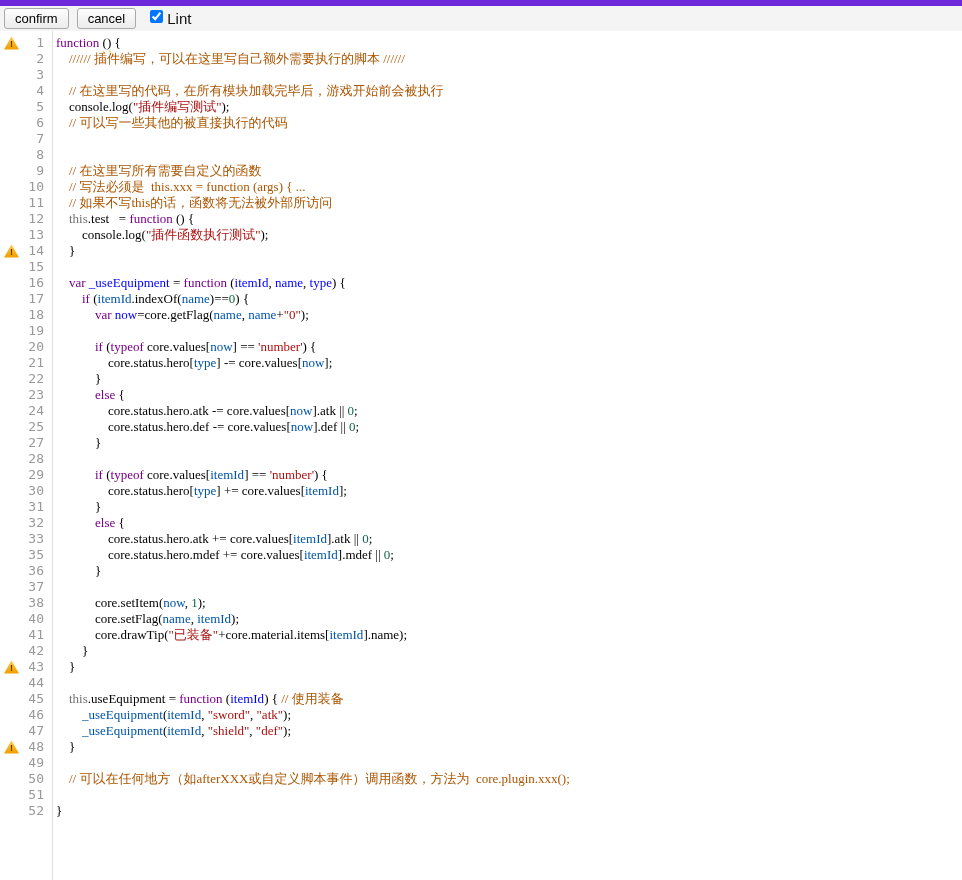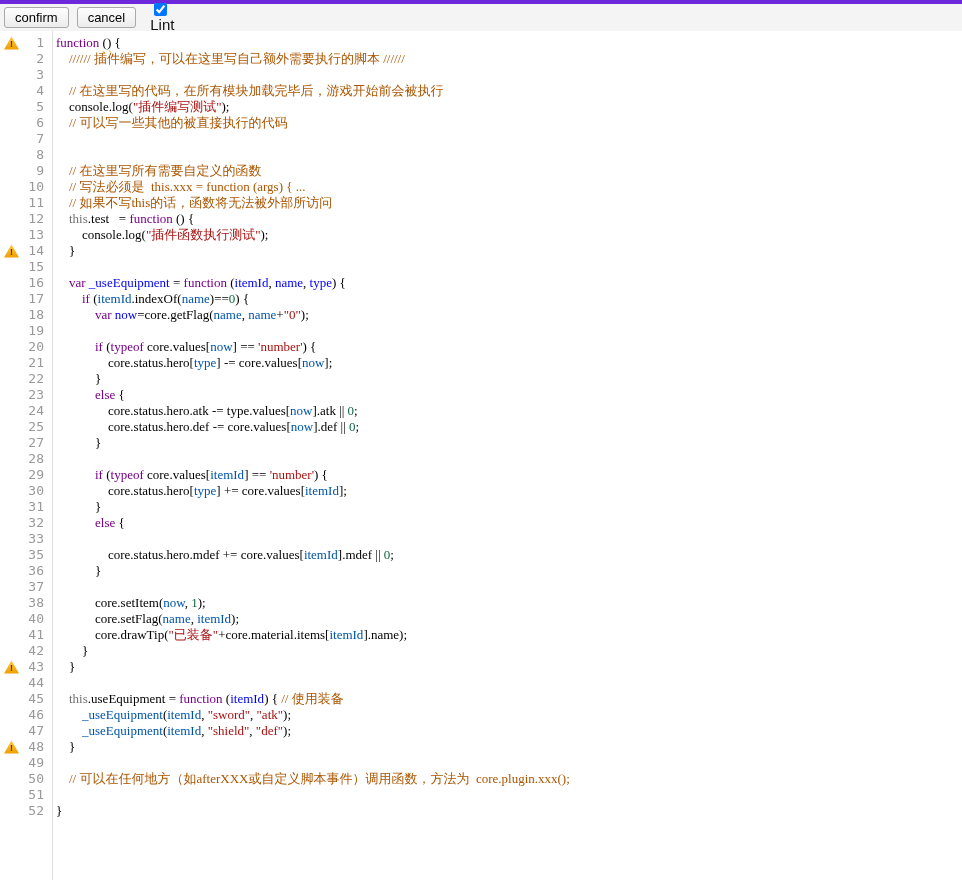--- a/index.html
+++ b/index.html
@@ -7,36 +7,36 @@
   body {
     width: 962px; height: 880px; overflow: hidden;
     background: #fff;
     font-family: "Liberation Sans", sans-serif;
   }
 
   
   .toolbar {
     height: 31px;
     background: #f4f4f4;
-    border-top: 4px solid #6d28d9;
+    border-top: 6px solid #6d28d9;
     display: flex; align-items: center;
     padding: 12px 4px;
   }
   .btn {
     font-family: "Liberation Sans", sans-serif;
     font-size: 13px; color: #000;
     background: linear-gradient(#fdfdfd, #ececec);
     border: 1px solid #a9a9a9;
     border-radius: 3px;
     padding: 2px 10px;
     margin-right: 8px;
     line-height: 15px;
     cursor: pointer;
   }
-  .lint-wrap { display: flex; align-items: center; margin-left: 6px; flex-direction: column; }
+  .lint-wrap { display: flex; align-items: flex-start; margin-left: 6px; }
   .lint-wrap input { width: 13px; height: 13px; margin: 0 4px 0 0; }
   .lint-label { font-size: 15px; color: #111; }
 
   
   .editor {
     position: relative;
     height: 849px;
     background: #fff;
     font-family: "DejaVu Sans Mono", monospace;
     font-size: 13px;
@@ -270,21 +270,21 @@
           <span class="icon-cell"></span>
           <span class="linenum">23</span>
         </div>
         <pre class="code"><span class="tk-p">            </span><span class="tk-k">else</span><span class="tk-p"> {</span></pre>
       </div>
       <div class="cm-line">
         <div class="gutter">
           <span class="icon-cell"></span>
           <span class="linenum">24</span>
         </div>
-        <pre class="code"><span class="tk-p">                core.status.hero.atk -= type.values[</span><span class="tk-v">now</span><span class="tk-p">].atk || </span><span class="tk-n">0</span><span class="tk-p">;</span></pre>
+        <pre class="code"><span class="tk-p">                core.status.hero.atk -= core.values[</span><span class="tk-v">now</span><span class="tk-p">].atk || </span><span class="tk-n">0</span><span class="tk-p">;</span></pre>
       </div>
       <div class="cm-line">
         <div class="gutter">
           <span class="icon-cell"></span>
           <span class="linenum">25</span>
         </div>
         <pre class="code"><span class="tk-p">                core.status.hero.def -= core.values[</span><span class="tk-v">now</span><span class="tk-p">].def || </span><span class="tk-n">0</span><span class="tk-p">;</span></pre>
       </div>
       <div class="cm-line">
         <div class="gutter">
@@ -326,20 +326,21 @@
           <span class="icon-cell"></span>
           <span class="linenum">32</span>
         </div>
         <pre class="code"><span class="tk-p">            </span><span class="tk-k">else</span><span class="tk-p"> {</span></pre>
       </div>
       <div class="cm-line">
         <div class="gutter">
           <span class="icon-cell"></span>
           <span class="linenum">33</span>
         </div>
+        <pre class="code"><span class="tk-p">                core.status.hero.atk += core.values[</span><span class="tk-v">itemId</span><span class="tk-p">].atk || </span><span class="tk-n">0</span><span class="tk-p">;</span></pre>
       </div>
       <div class="cm-line">
         <div class="gutter">
           <span class="icon-cell"></span>
           <span class="linenum">35</span>
         </div>
         <pre class="code"><span class="tk-p">                core.status.hero.mdef += core.values[</span><span class="tk-v">itemId</span><span class="tk-p">].mdef || </span><span class="tk-n">0</span><span class="tk-p">;</span></pre>
       </div>
       <div class="cm-line">
         <div class="gutter">

